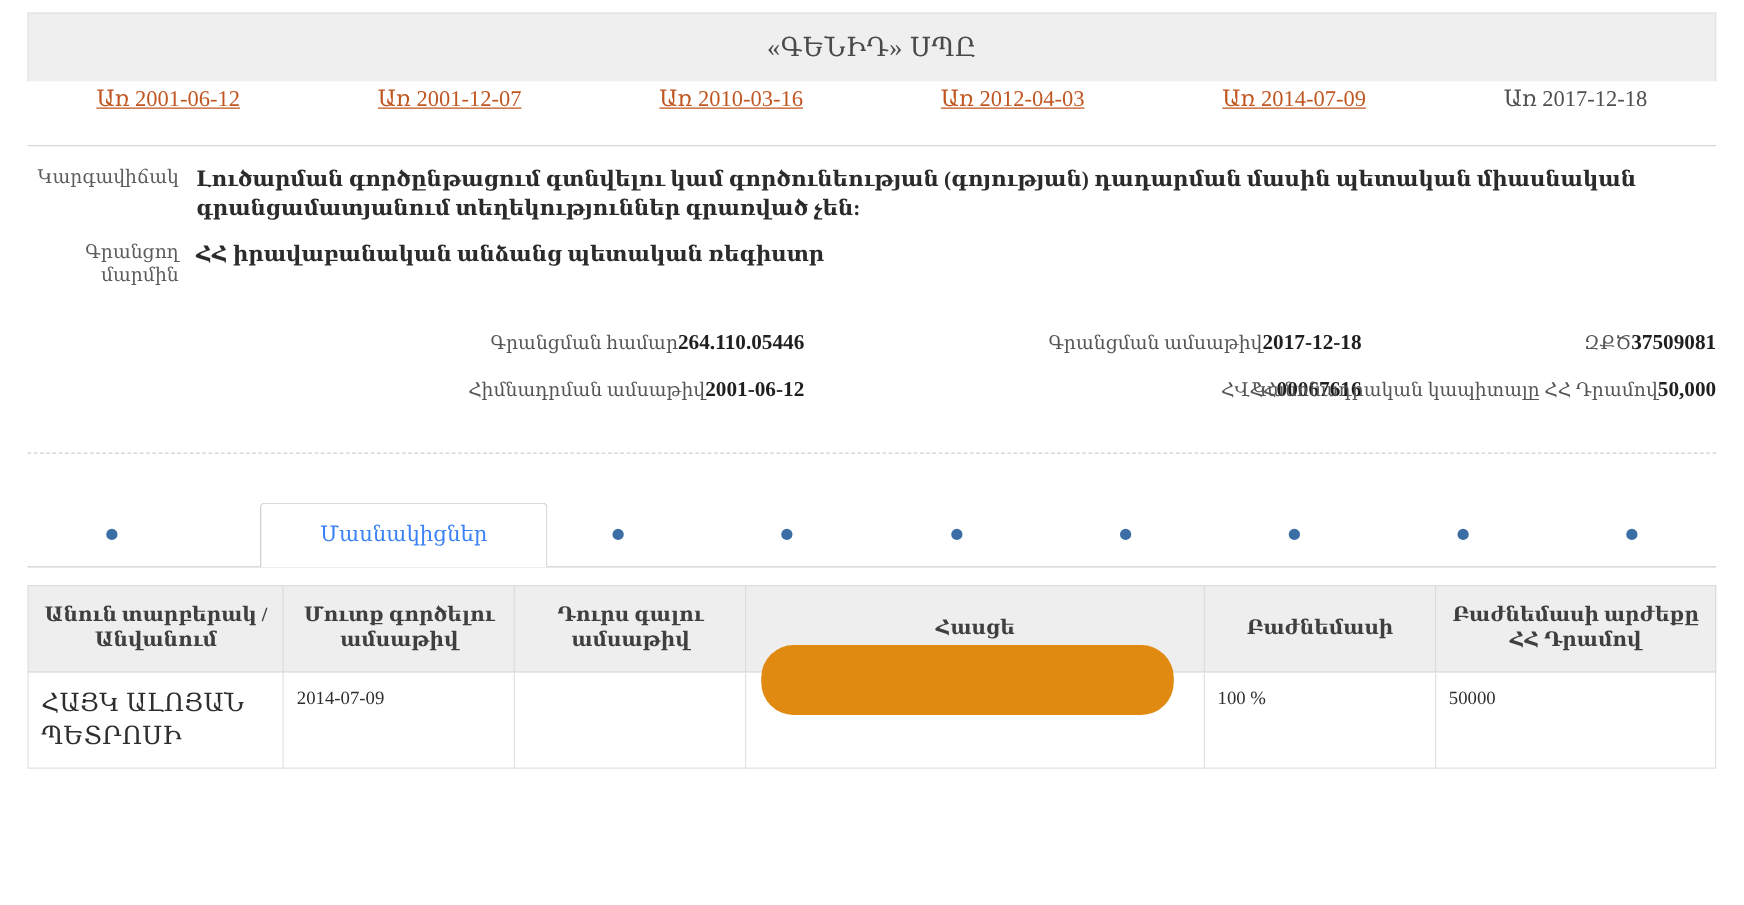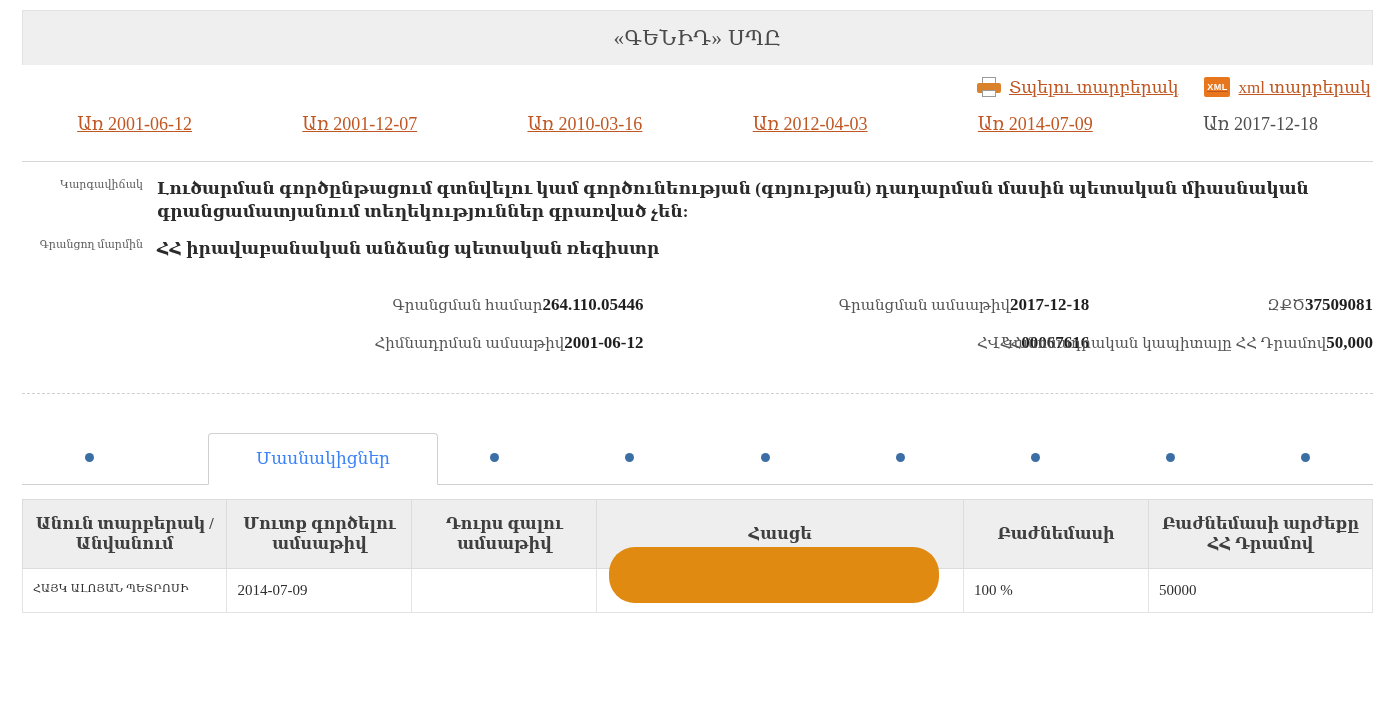--- a/index.html
+++ b/index.html
@@ -121,21 +121,21 @@
     gap: 14px;
   }
   .status-row {
     display: flex;
     align-items: flex-start;
   }
   .status-label {
     width: 135px;
     text-align: right;
     padding-right: 14px;
-    font-size: 11px;
+    font-size: 15px;
     color: #5c5c5c;
     line-height: 1.25;
     box-sizing: border-box;
   }
   .status-value {
     flex: 1;
     font-size: 17px;
     font-weight: bold;
     color: #2b2b2b;
     line-height: 1.35;
@@ -233,21 +233,21 @@
     border: 1px solid #e3e3e3;
     border-top: none;
     font-size: 15px;
     color: #2e2e2e;
     padding: 12px 10px;
     vertical-align: top;
     line-height: 1.3;
     position: relative;
   }
   .data-table td.name {
-    font-size: 11px;
+    font-size: 20px;
     letter-spacing: 0.2px;
   }
   .redaction {
     position: absolute;
     left: 12px;
     top: -22px;
     width: 330px;
     height: 56px;
     background: #e08a12;
     border-radius: 26px;
@@ -256,34 +256,20 @@
 </style>
 </head>
 <body>
 
 <div class="page">
 
   <div class="title-bar">
     <div class="title">«ԳԵՆԻԴ» ՍՊԸ</div>
   </div>
 
-  <div class="export-row">
-    <div class="export-link">
-      <span class="printer-icon">
-        <span class="paper"></span>
-          <span class="body"></span>
-          <span class="out"></span>
-      </span>
-      <span>Տպելու տարբերակ</span>
-    </div>
-    <div class="export-link">
-      <span class="xml-icon">XML</span>
-      <span>xml տարբերակ</span>
-    </div>
-  </div>
 
   <div class="date-tabs">
     <div class="date-tab">Առ 2001-06-12</div>
     <div class="date-tab">Առ 2001-12-07</div>
     <div class="date-tab">Առ 2010-03-16</div>
     <div class="date-tab">Առ 2012-04-03</div>
     <div class="date-tab">Առ 2014-07-09</div>
     <div class="date-tab active">Առ 2017-12-18</div>
   </div>
 

